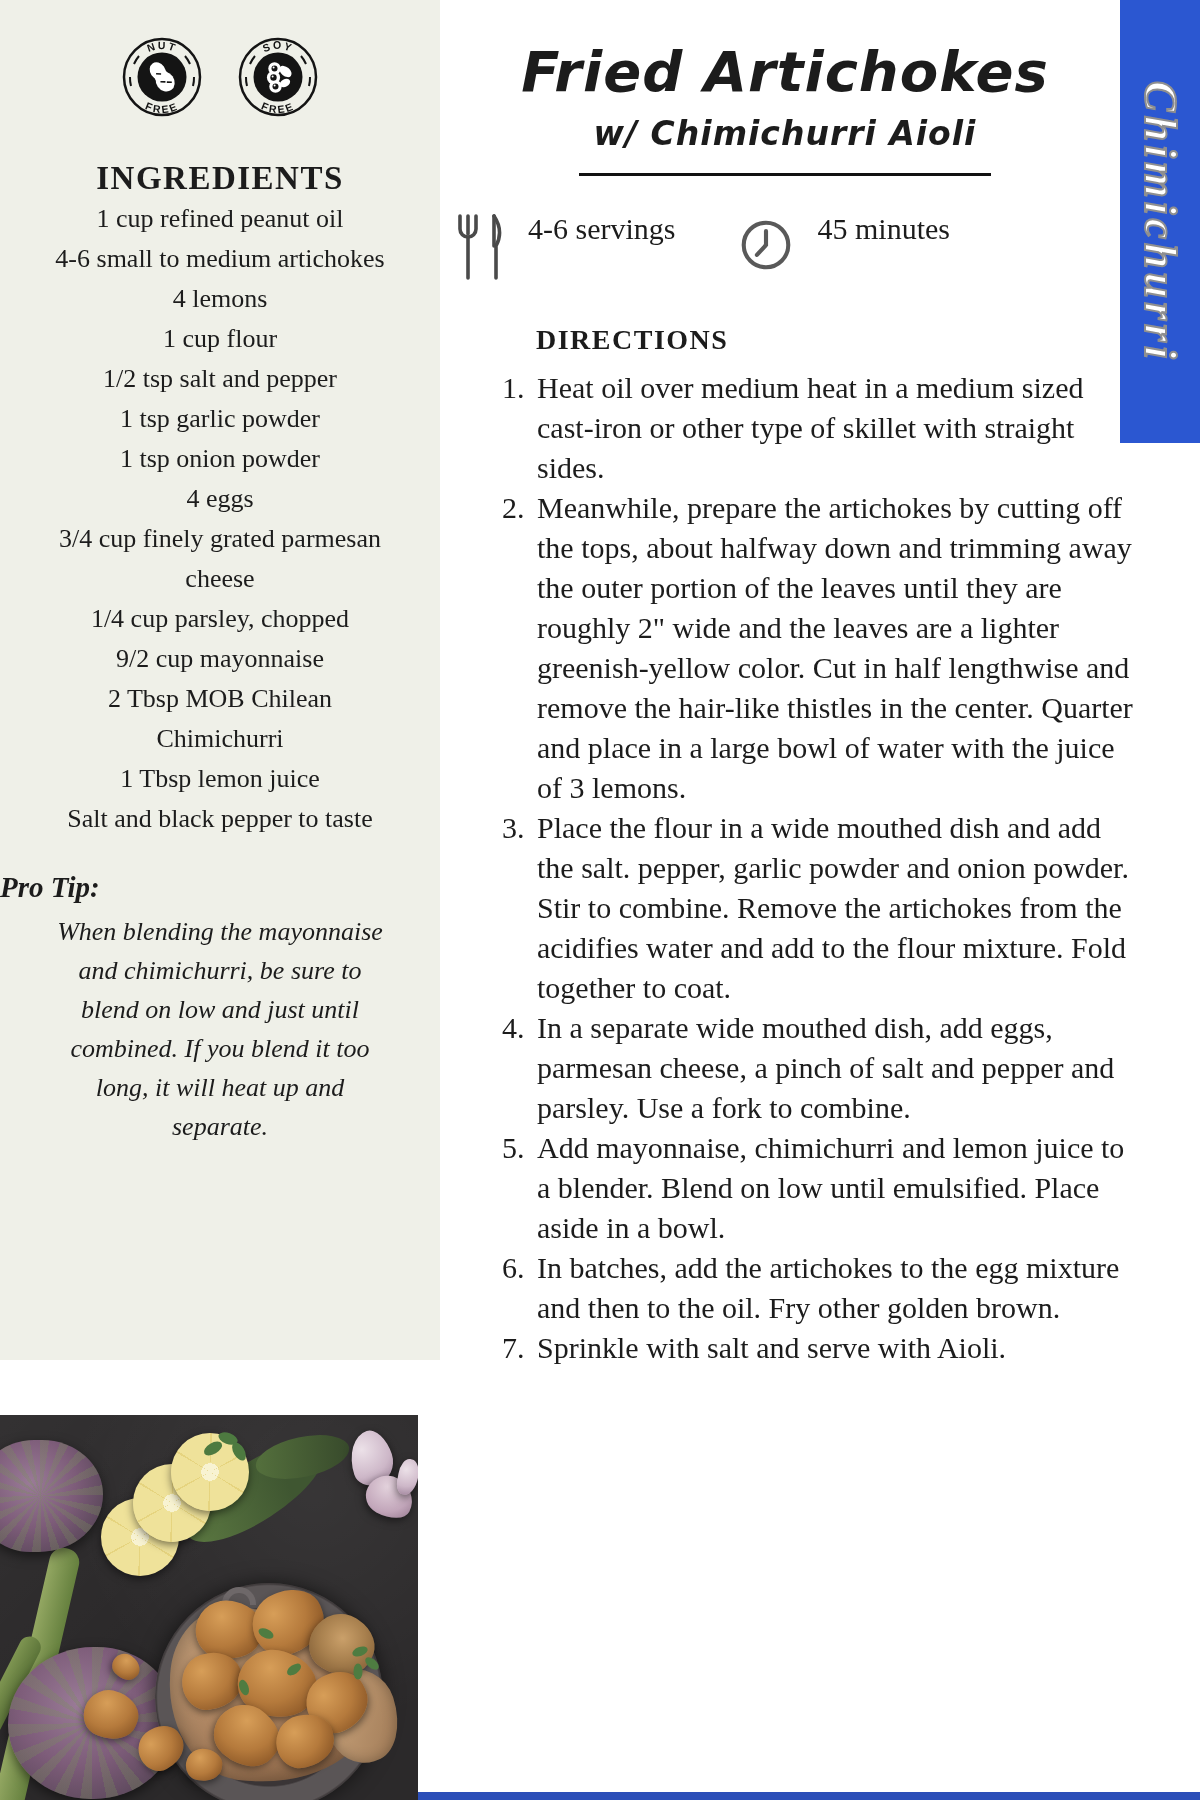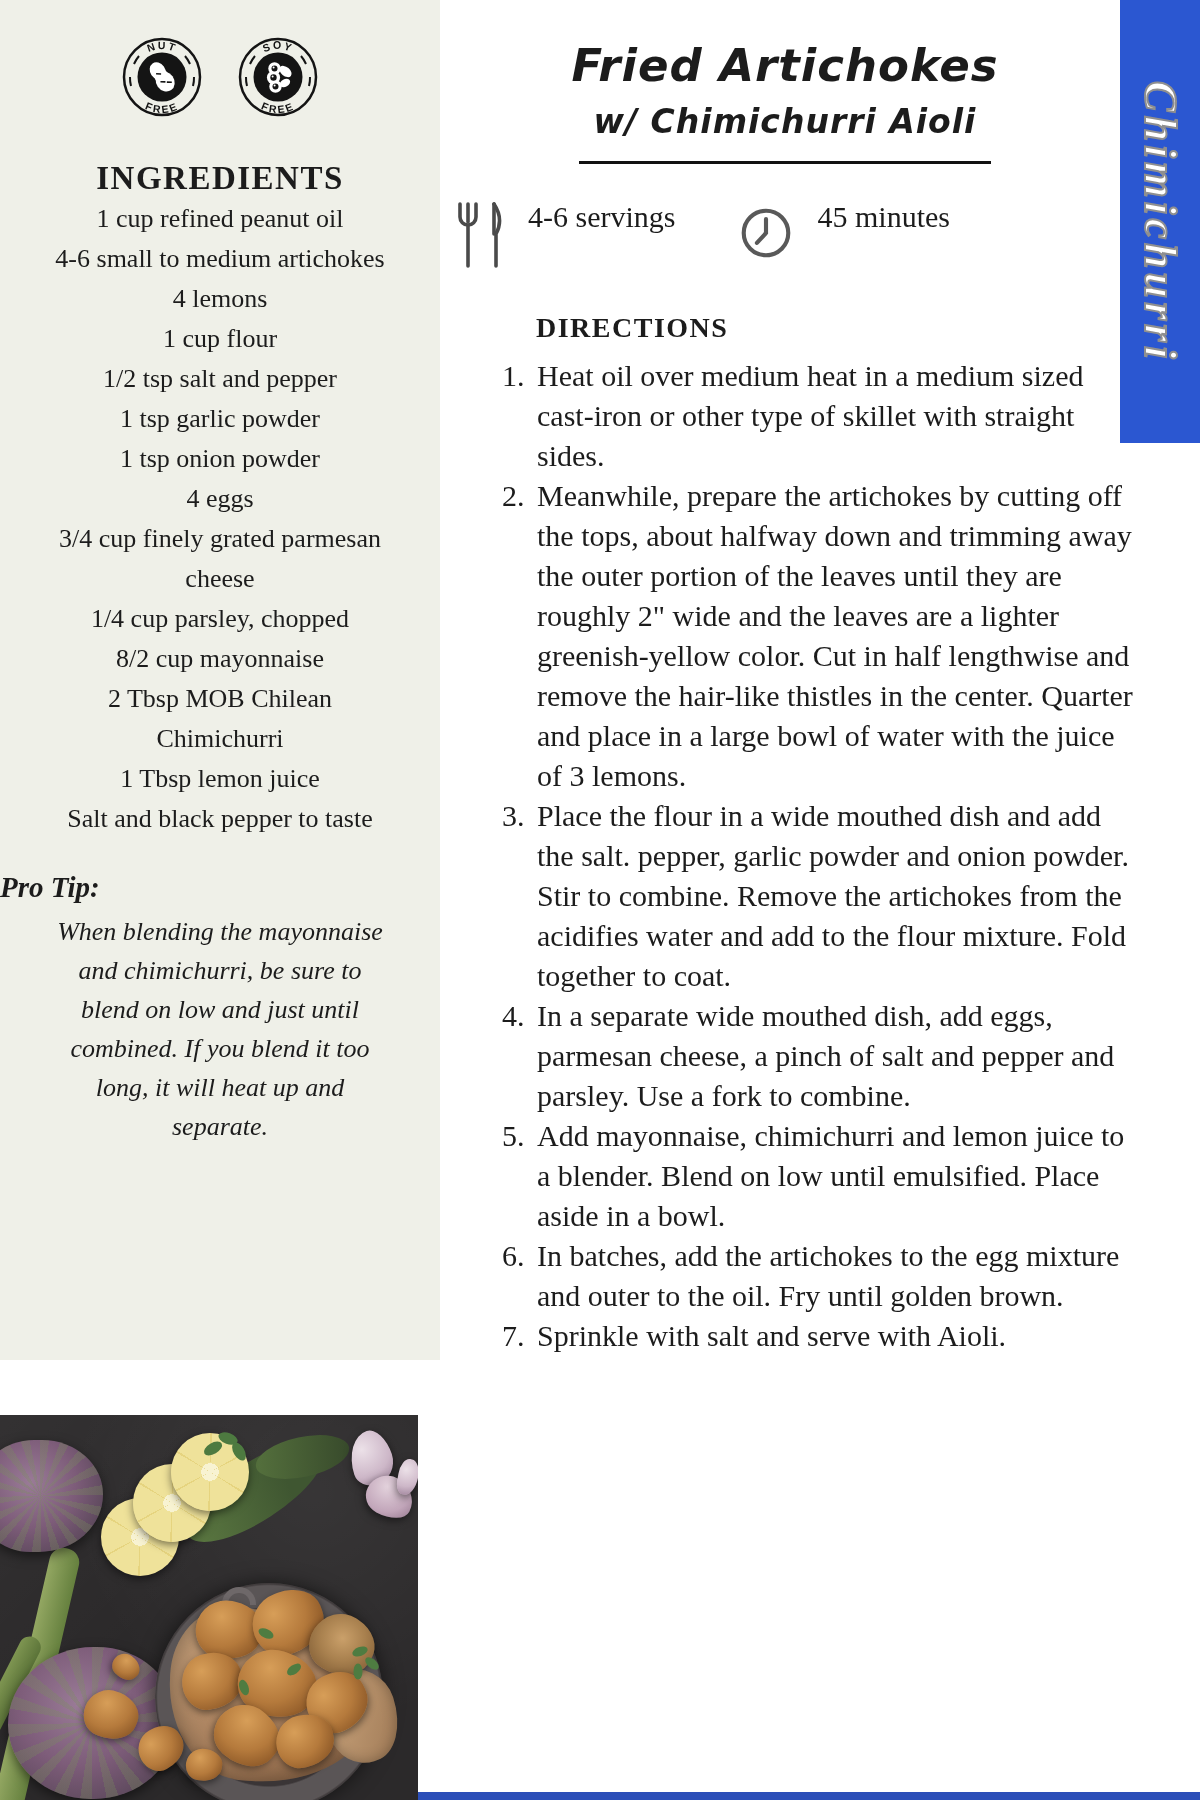--- a/index.html
+++ b/index.html
@@ -22,21 +22,21 @@
   .badges{padding-top:36px;display:flex;justify-content:center;gap:34px;}
   .badge{width:82px;height:82px;}
   .ing-title{margin-top:42px;text-align:center;font-size:33px;font-weight:bold;letter-spacing:1.5px;}
   .ingredients{margin:2px auto 0;width:352px;text-align:center;}
   .ingredient{font-size:26px;line-height:40px;}
   .protip-title{margin-top:32px;font-size:29px;font-weight:bold;font-style:italic;}
   .protip{margin:8px auto 0;width:336px;text-align:center;font-style:italic;font-size:26px;line-height:39px;}
   
   .main{position:absolute;left:440px;top:0;width:760px;}
   .title-block{width:690px;margin-top:40px;text-align:center;}
-  .recipe-title{font-family:"DejaVu Sans", sans-serif;font-style:italic;font-weight:bold;font-size:45px;line-height:1.15;letter-spacing:1px;}
+  .recipe-title{font-family:"DejaVu Sans", sans-serif;font-style:italic;font-weight:bold;font-size:56px;line-height:1.15;letter-spacing:1px;}
   .recipe-subtitle{font-family:"DejaVu Sans", sans-serif;font-style:italic;font-weight:bold;font-size:33px;margin-top:10px;letter-spacing:1px;}
   .title-rule{width:412px;height:0;border:none;border-top:3px solid #121212;margin:20px auto 0;}
   .meta-row{margin:36px 0 0 12px;display:flex;align-items:flex-start;}
   .meta-icon{flex:0 0 auto;}
   .meta-label{font-size:30px;margin-left:18px;}
   .meta-gap{width:58px;}
   .directions-title{margin:42px 0 0 96px;font-size:28px;font-weight:bold;letter-spacing:1.5px;}
   ol.directions{margin:12px 0 8px 60px;width:636px;list-style:none;counter-reset:step;}
   ol.directions li{position:relative;padding-left:37px;font-size:30px;line-height:40px;counter-increment:step;}
   ol.directions li::before{content:counter(step) ".";position:absolute;left:2px;top:0;}
@@ -188,21 +188,21 @@
         <div class="ingredient">1 cup refined peanut oil</div>
         <div class="ingredient">4-6 small to medium artichokes</div>
         <div class="ingredient">4 lemons</div>
         <div class="ingredient">1 cup flour</div>
         <div class="ingredient">1/2 tsp salt and pepper</div>
         <div class="ingredient">1 tsp garlic powder</div>
         <div class="ingredient">1 tsp onion powder</div>
         <div class="ingredient">4 eggs</div>
         <div class="ingredient">3/4 cup finely grated parmesan cheese</div>
         <div class="ingredient">1/4 cup parsley, chopped</div>
-        <div class="ingredient">8/2 cup mayonnaise</div>
+        <div class="ingredient">9/2 cup mayonnaise</div>
         <div class="ingredient">2 Tbsp MOB Chilean Chimichurri</div>
         <div class="ingredient">1 Tbsp lemon juice</div>
         <div class="ingredient">Salt and black pepper to taste</div>
       </div>
 
     <h3 class="protip-title">Pro Tip:</h3>
     <p class="protip">When blending the mayonnaise and chimichurri, be sure to blend on low and just until combined. If you blend it too long, it will heat up and separate.</p>
   </aside>
 
   <main class="main">
@@ -232,21 +232,21 @@
     </div>
 
     <h2 class="directions-title">DIRECTIONS</h2>
 
     <ol class="directions">
         <li>Heat oil over medium heat in a medium sized cast-iron or other type of skillet with straight sides.</li>
         <li>Meanwhile, prepare the artichokes by cutting off the tops, about halfway down and trimming away the outer portion of the leaves until they are roughly 2" wide and the leaves are a lighter greenish-yellow color. Cut in half lengthwise and remove the hair-like thistles in the center. Quarter and place in a large bowl of water with the juice of 3 lemons.</li>
         <li>Place the flour in a wide mouthed dish and add the salt. pepper, garlic powder and onion powder. Stir to combine. Remove the artichokes from the acidifies water and add to the flour mixture. Fold together to coat.</li>
         <li>In a separate wide mouthed dish, add eggs, parmesan cheese, a pinch of salt and pepper and parsley. Use a fork to combine.</li>
         <li>Add mayonnaise, chimichurri and lemon juice to a blender. Blend on low until emulsified. Place aside in a bowl.</li>
-        <li>In batches, add the artichokes to the egg mixture and outer to the oil. Fry until golden brown.</li>
+        <li>In batches, add the artichokes to the egg mixture and then to the oil. Fry other golden brown.</li>
         <li>Sprinkle with salt and serve with Aioli.</li>
       </ol>
   </main>
 
   <div class="banner">
     <span class="banner-text">Chimichurri</span>
   </div>
 
   <div class="photo">
     <span class="leaf1"></span>

